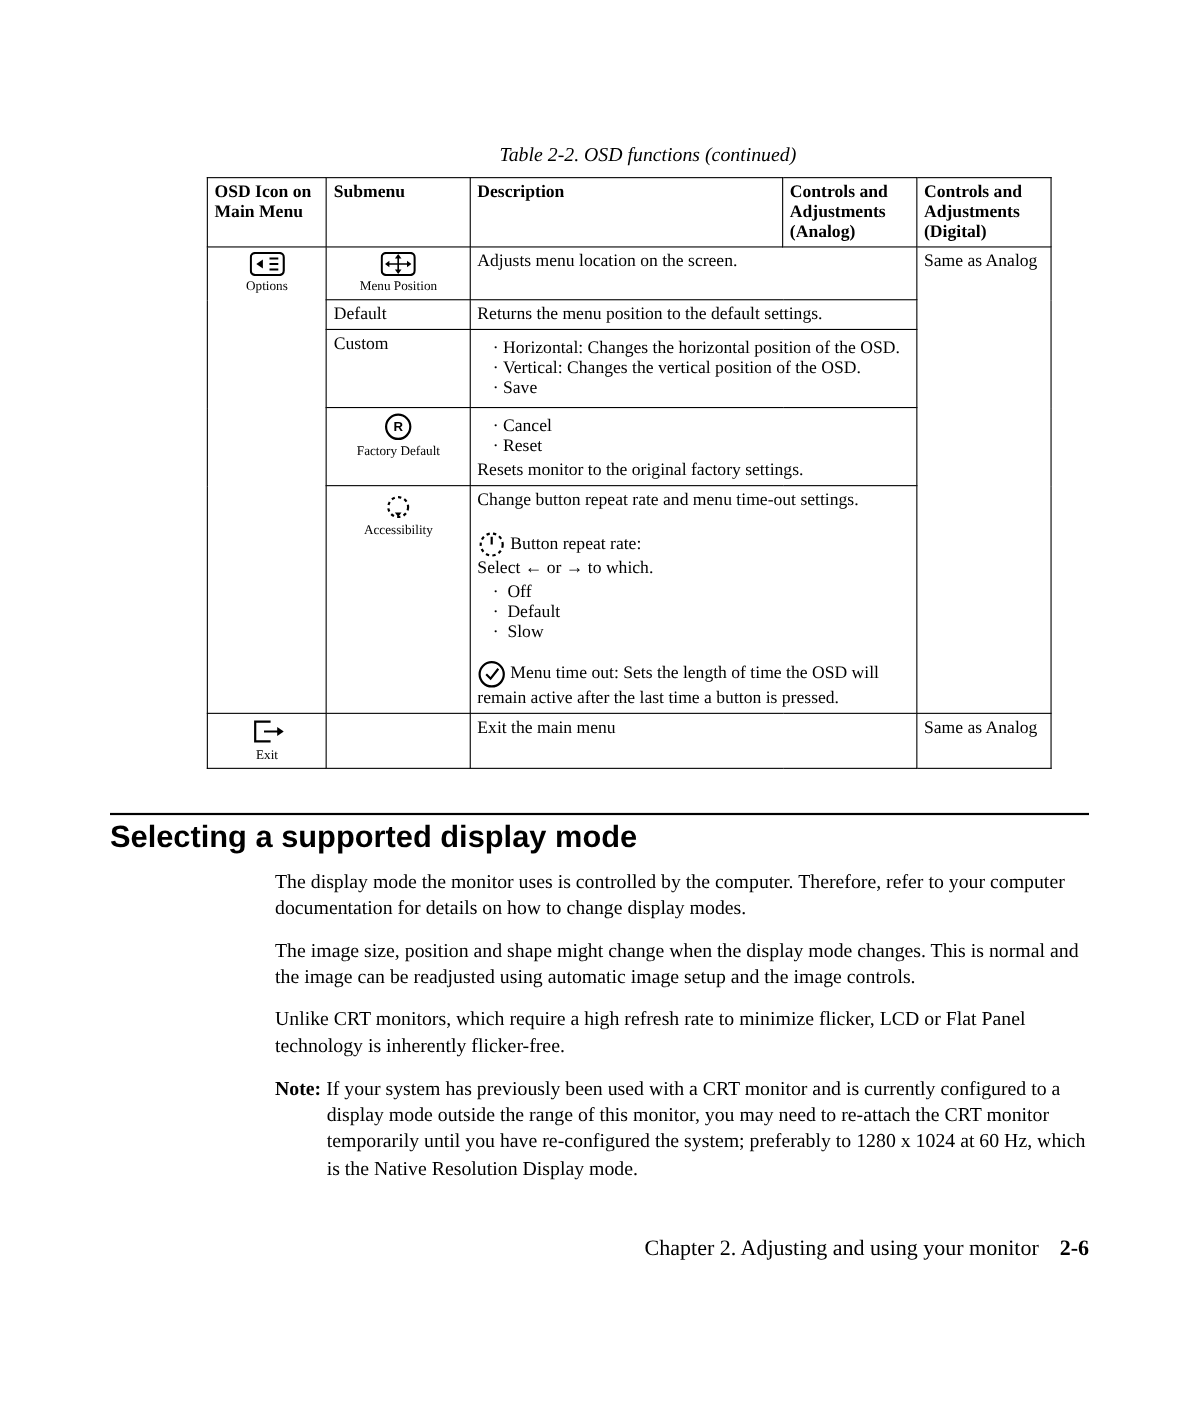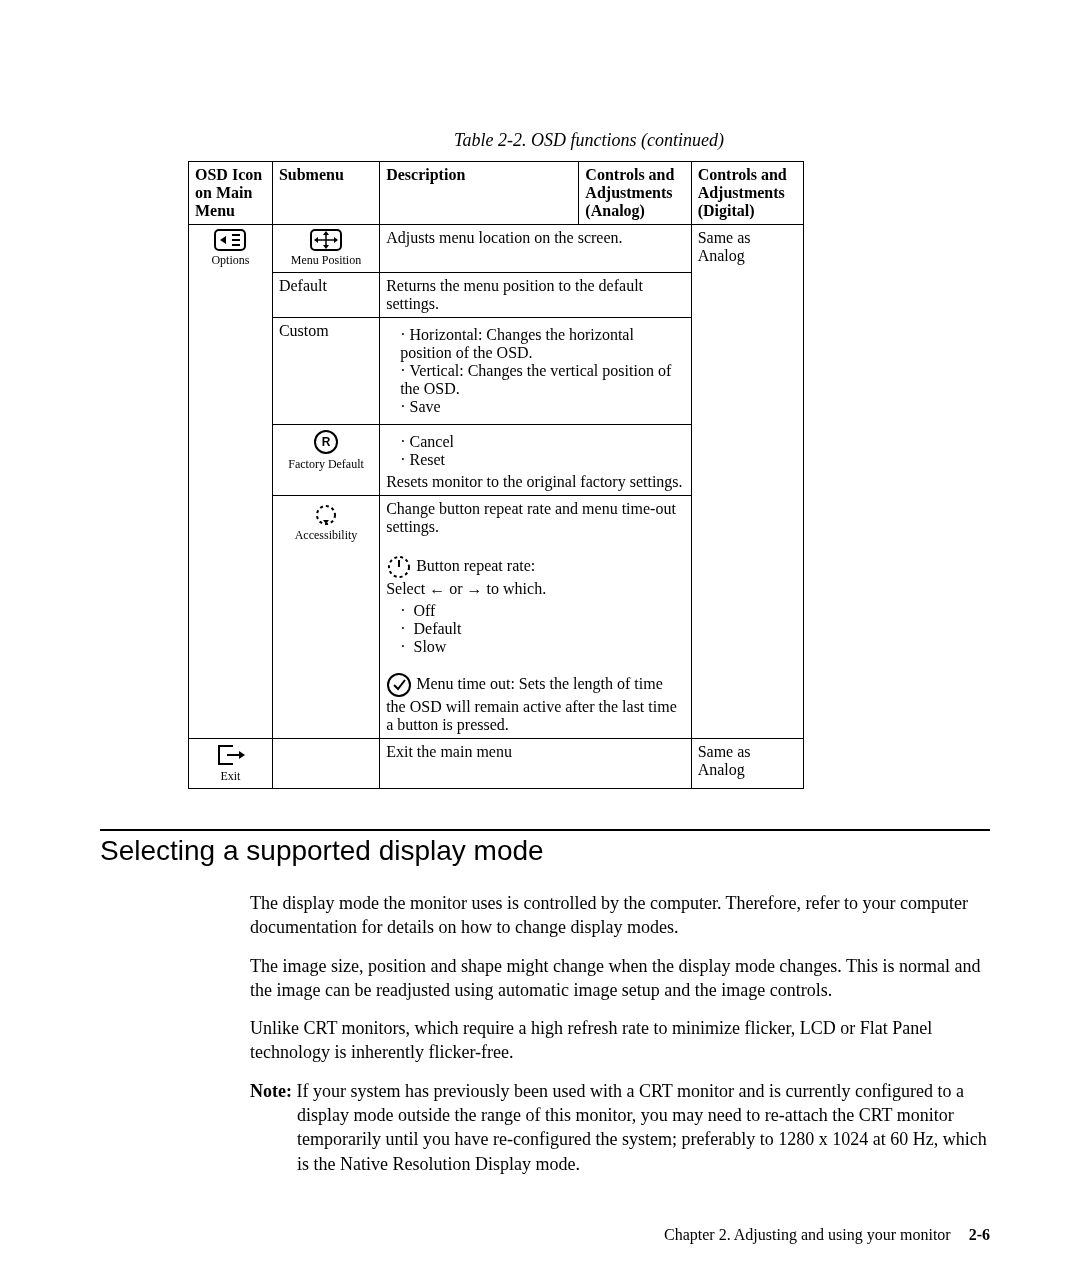--- a/index.html
+++ b/index.html
@@ -13,21 +13,21 @@
     box-sizing: border-box;
   }
   .caption {
     font-style: italic;
     text-align: center;
     margin: 0 0 10px 88px;
     font-size: 18px;
   }
   table.osd {
     border-collapse: collapse;
-    width: 616px;
+    width: 768px;
     margin-left: 88px;
     font-size: 16px;
     padding-left: 28px;
   }
   table.osd th, table.osd td {
     border: 1px solid #000;
     padding: 4px 6px;
     vertical-align: top;
     text-align: left;
   }
@@ -54,44 +54,44 @@
   .arrow {
     font-family: Arial, sans-serif;
   }
   hr.sep {
     border: none;
     border-top: 2px solid #000;
     margin: 40px 0 4px 0;
   }
   h2.section {
     font-family: Arial, Helvetica, sans-serif;
-    font-weight: normal;
+    font-weight: bold;
     font-size: 28px;
-    margin: 0 0 24px 0;
+    margin: 0 0 12px 0;
   }
   .body-p {
     margin: 0 0 14px 150px;
     line-height: 1.35;
     font-size: 18px;
   }
   .note-p {
     margin: 0 0 14px 150px;
     line-height: 1.35;
     font-size: 18px;
     text-indent: -47px;
     padding-left: 47px;
   }
   .note-label {
     font-weight: bold;
     margin-top: 12px;
   }
   .footer {
     text-align: right;
     margin-top: 50px;
-    font-size: 16px;
+    font-size: 20px;
   }
   .footer .pg {
     font-weight: bold;
     margin-left: 14px;
   }
   ul.bullets, ul.dots {
     margin: 4px 0;
     padding-left: 14px;
     list-style: none;
   }

